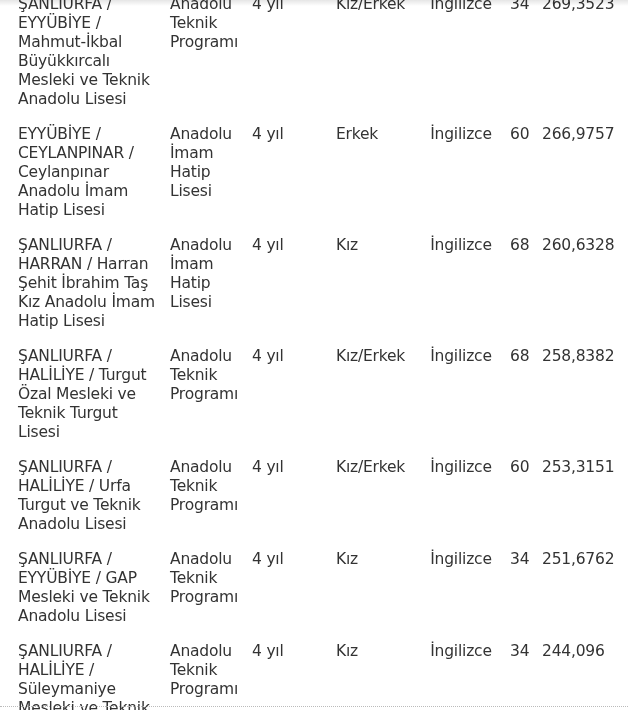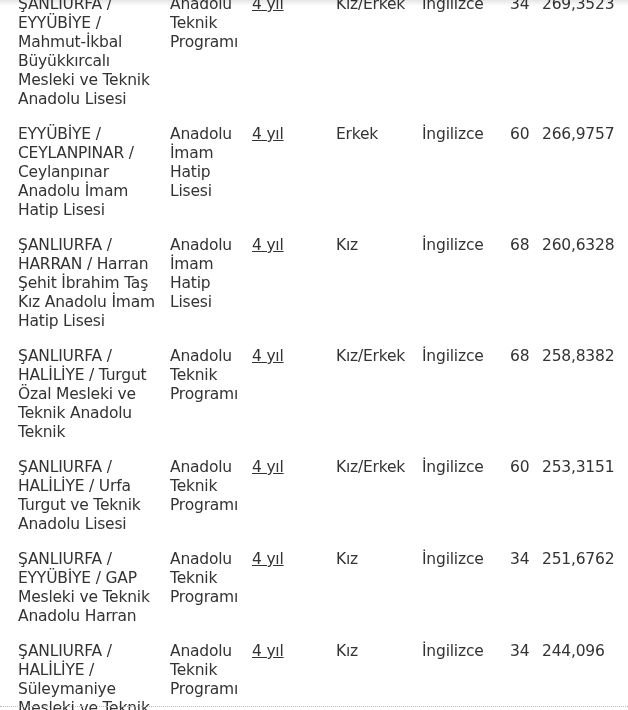--- a/index.html
+++ b/index.html
@@ -43,23 +43,23 @@
     }
     td {
       vertical-align: top;
       padding: 0;
       white-space: normal;
     }
     tr.row td { padding-bottom: 8px; padding-top: 0; }
     tr.row + tr.row td { padding-top: 8px; }
     .c-school { width: 144px; padding-left: 18px !important; padding-right: 8px; }
     .c-type   { width: 72px; padding-right: 10px; }
-    .c-dur    { width: 74px; padding-right: 10px; text-decoration: underline; }
+    .c-dur    { width: 74px; padding-right: 10px; }
     .c-gender { width: 76px; padding-right: 10px; margin-left: 28px; }
-    .c-lang   { width: 78px; padding-right: 10px; }
+    .c-lang   { width: 78px; padding-right: 10px; text-align: center; }
     .c-quota  { width: 22px; padding-right: 10px; }
     .c-score  { width: 80px; padding-right: 10px; }
   </style>
 </head>
 <body>
 
 <div class="top-shadow"></div>
 
 <div class="table-wrap">
   <table>
@@ -88,41 +88,41 @@
         <td class="c-school">ŞANLIURFA / HARRAN / Harran Şehit İbrahim Taş Kız Anadolu İmam Hatip Lisesi</td>
         <td class="c-type">Anadolu İmam Hatip Lisesi</td>
         <td class="c-dur">4 yıl</td>
         <td class="c-gender">Kız</td>
         <td class="c-lang">İngilizce</td>
         <td class="c-quota">68</td>
         <td class="c-score">260,6328</td>
 
       </tr>
       <tr class="row">
-        <td class="c-school">ŞANLIURFA / HALİLİYE / Turgut Özal Mesleki ve Teknik Anadolu Teknik</td>
+        <td class="c-school">ŞANLIURFA / HALİLİYE / Turgut Özal Mesleki ve Teknik Turgut Lisesi</td>
         <td class="c-type">Anadolu Teknik Programı</td>
         <td class="c-dur">4 yıl</td>
         <td class="c-gender">Kız/Erkek</td>
         <td class="c-lang">İngilizce</td>
         <td class="c-quota">68</td>
         <td class="c-score">258,8382</td>
 
       </tr>
       <tr class="row">
         <td class="c-school">ŞANLIURFA / HALİLİYE / Urfa Turgut ve Teknik Anadolu Lisesi</td>
         <td class="c-type">Anadolu Teknik Programı</td>
         <td class="c-dur">4 yıl</td>
         <td class="c-gender">Kız/Erkek</td>
         <td class="c-lang">İngilizce</td>
         <td class="c-quota">60</td>
         <td class="c-score">253,3151</td>
 
       </tr>
       <tr class="row">
-        <td class="c-school">ŞANLIURFA / EYYÜBİYE / GAP Mesleki ve Teknik Anadolu Harran</td>
+        <td class="c-school">ŞANLIURFA / EYYÜBİYE / GAP Mesleki ve Teknik Anadolu Lisesi</td>
         <td class="c-type">Anadolu Teknik Programı</td>
         <td class="c-dur">4 yıl</td>
         <td class="c-gender">Kız</td>
         <td class="c-lang">İngilizce</td>
         <td class="c-quota">34</td>
         <td class="c-score">251,6762</td>
 
       </tr>
       <tr class="row">
         <td class="c-school">ŞANLIURFA / HALİLİYE / Süleymaniye Mesleki ve Teknik</td>

